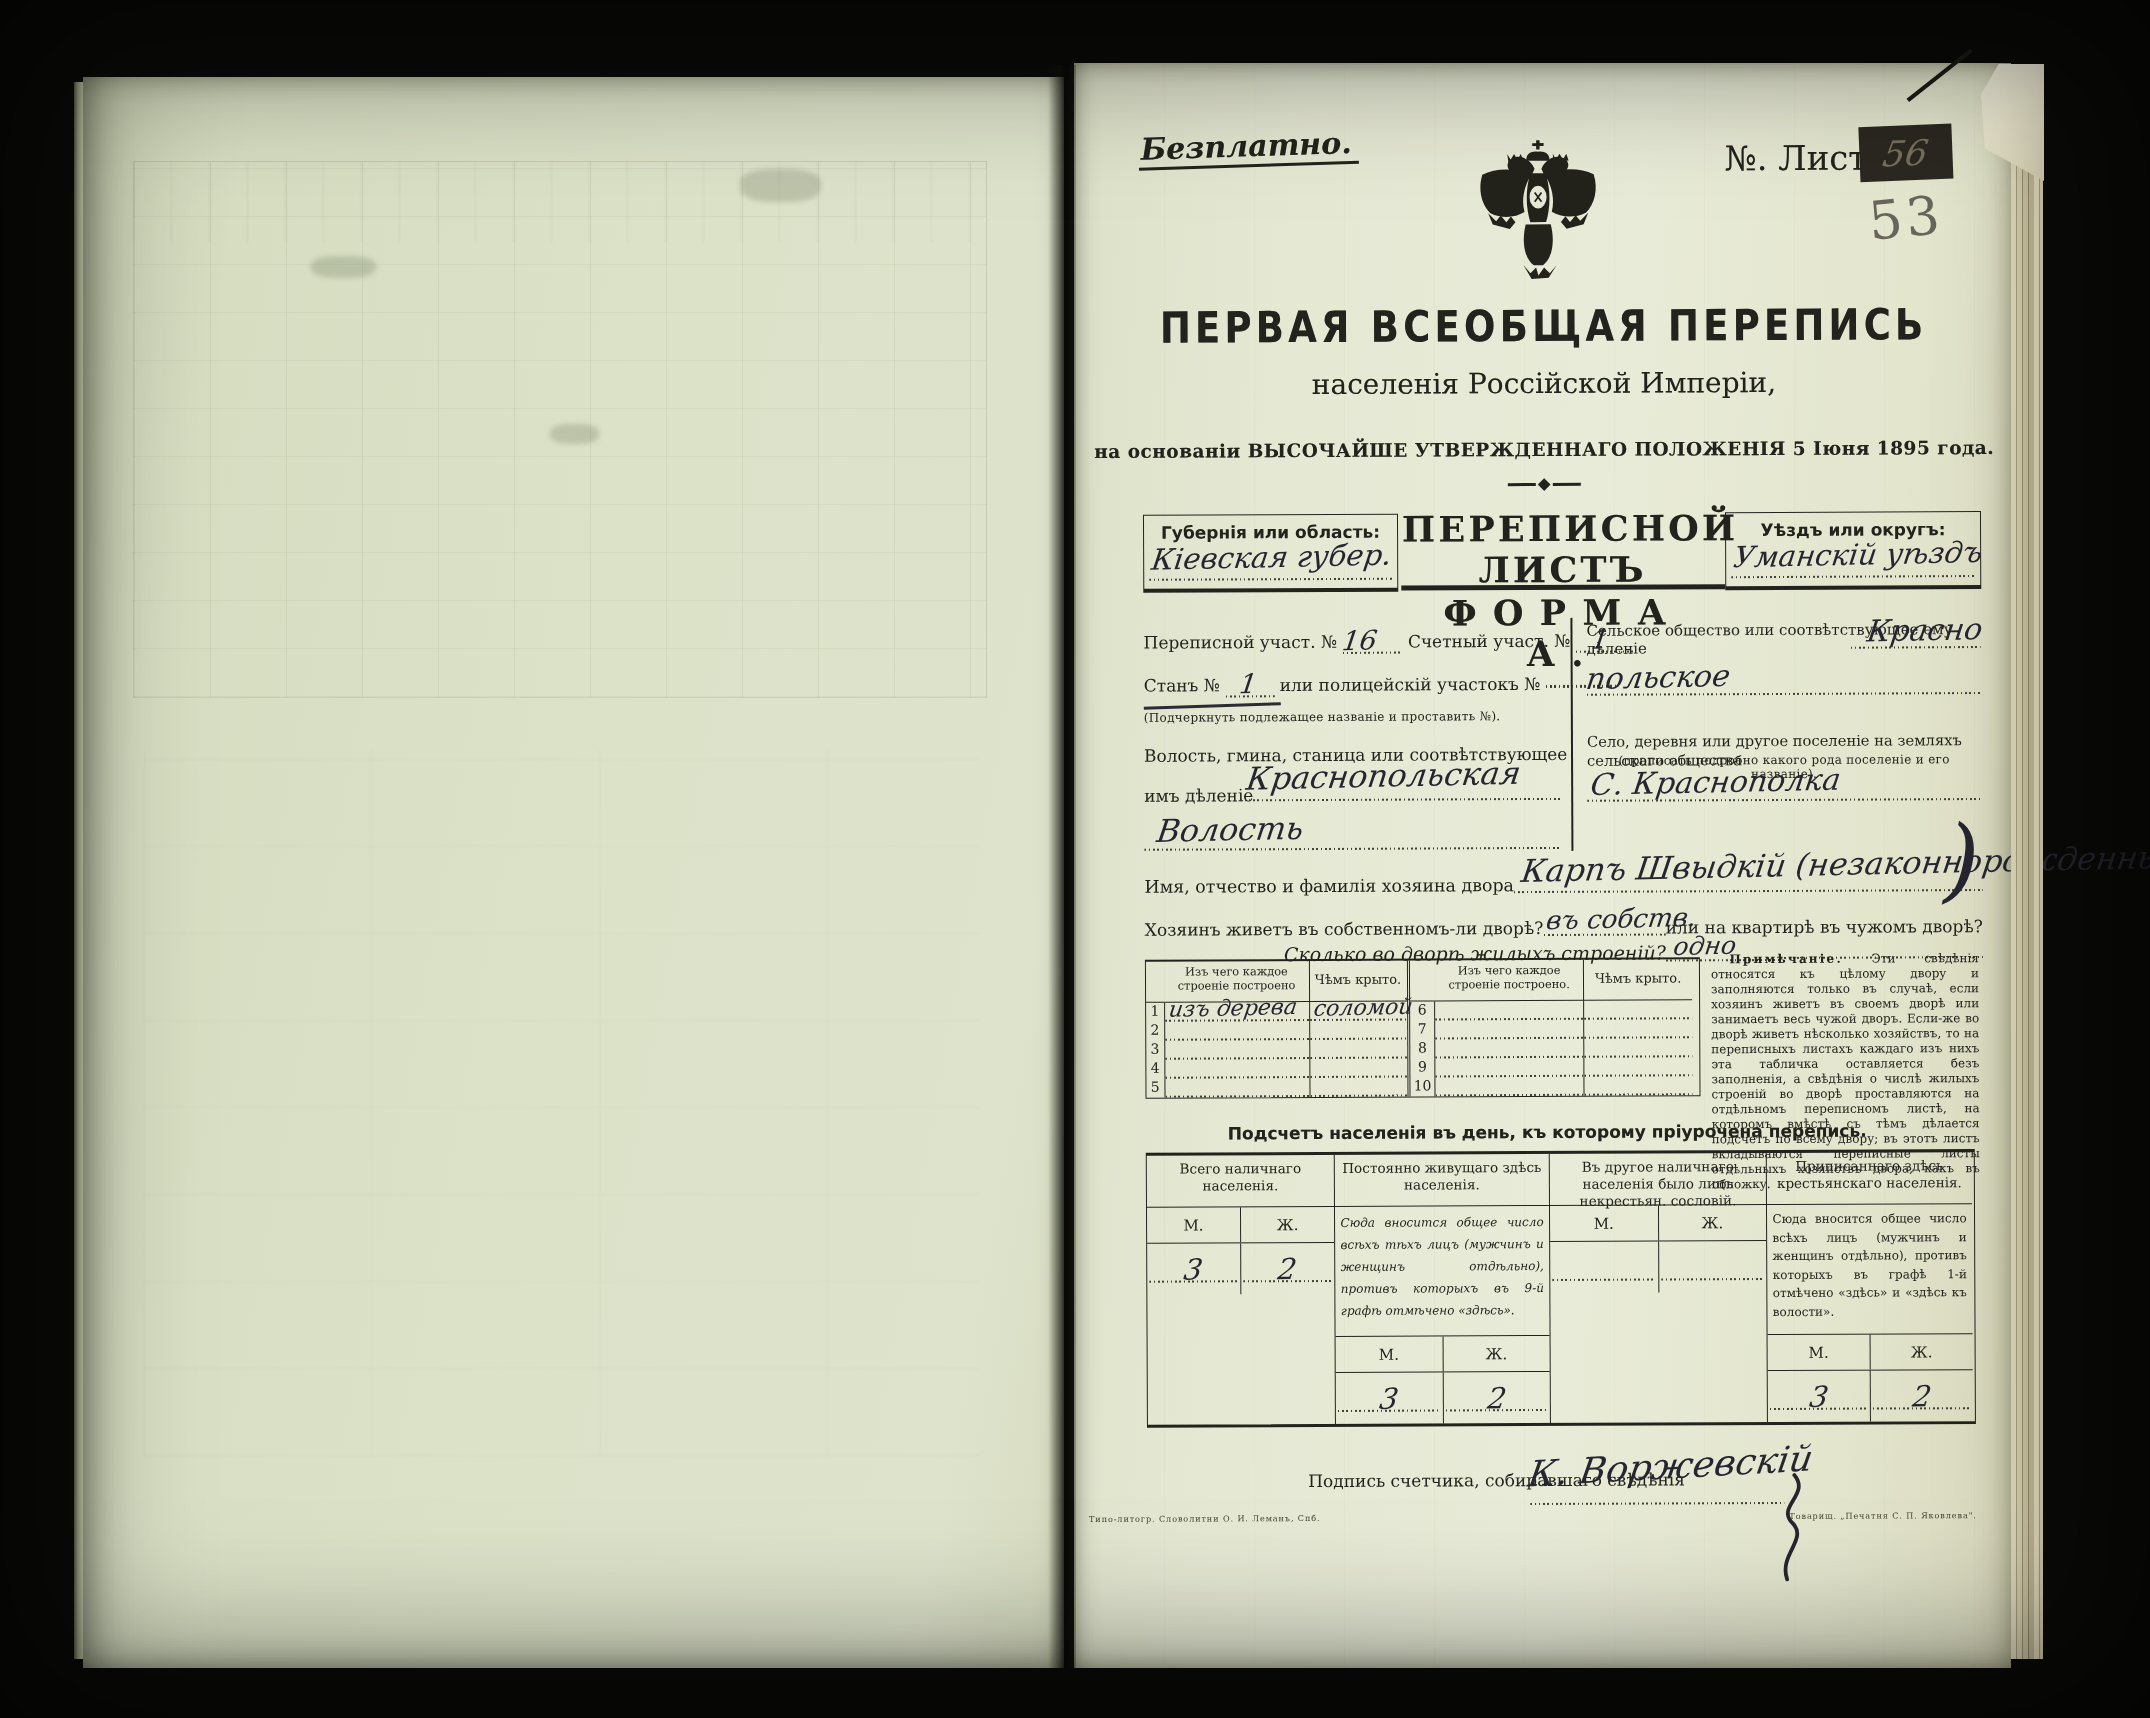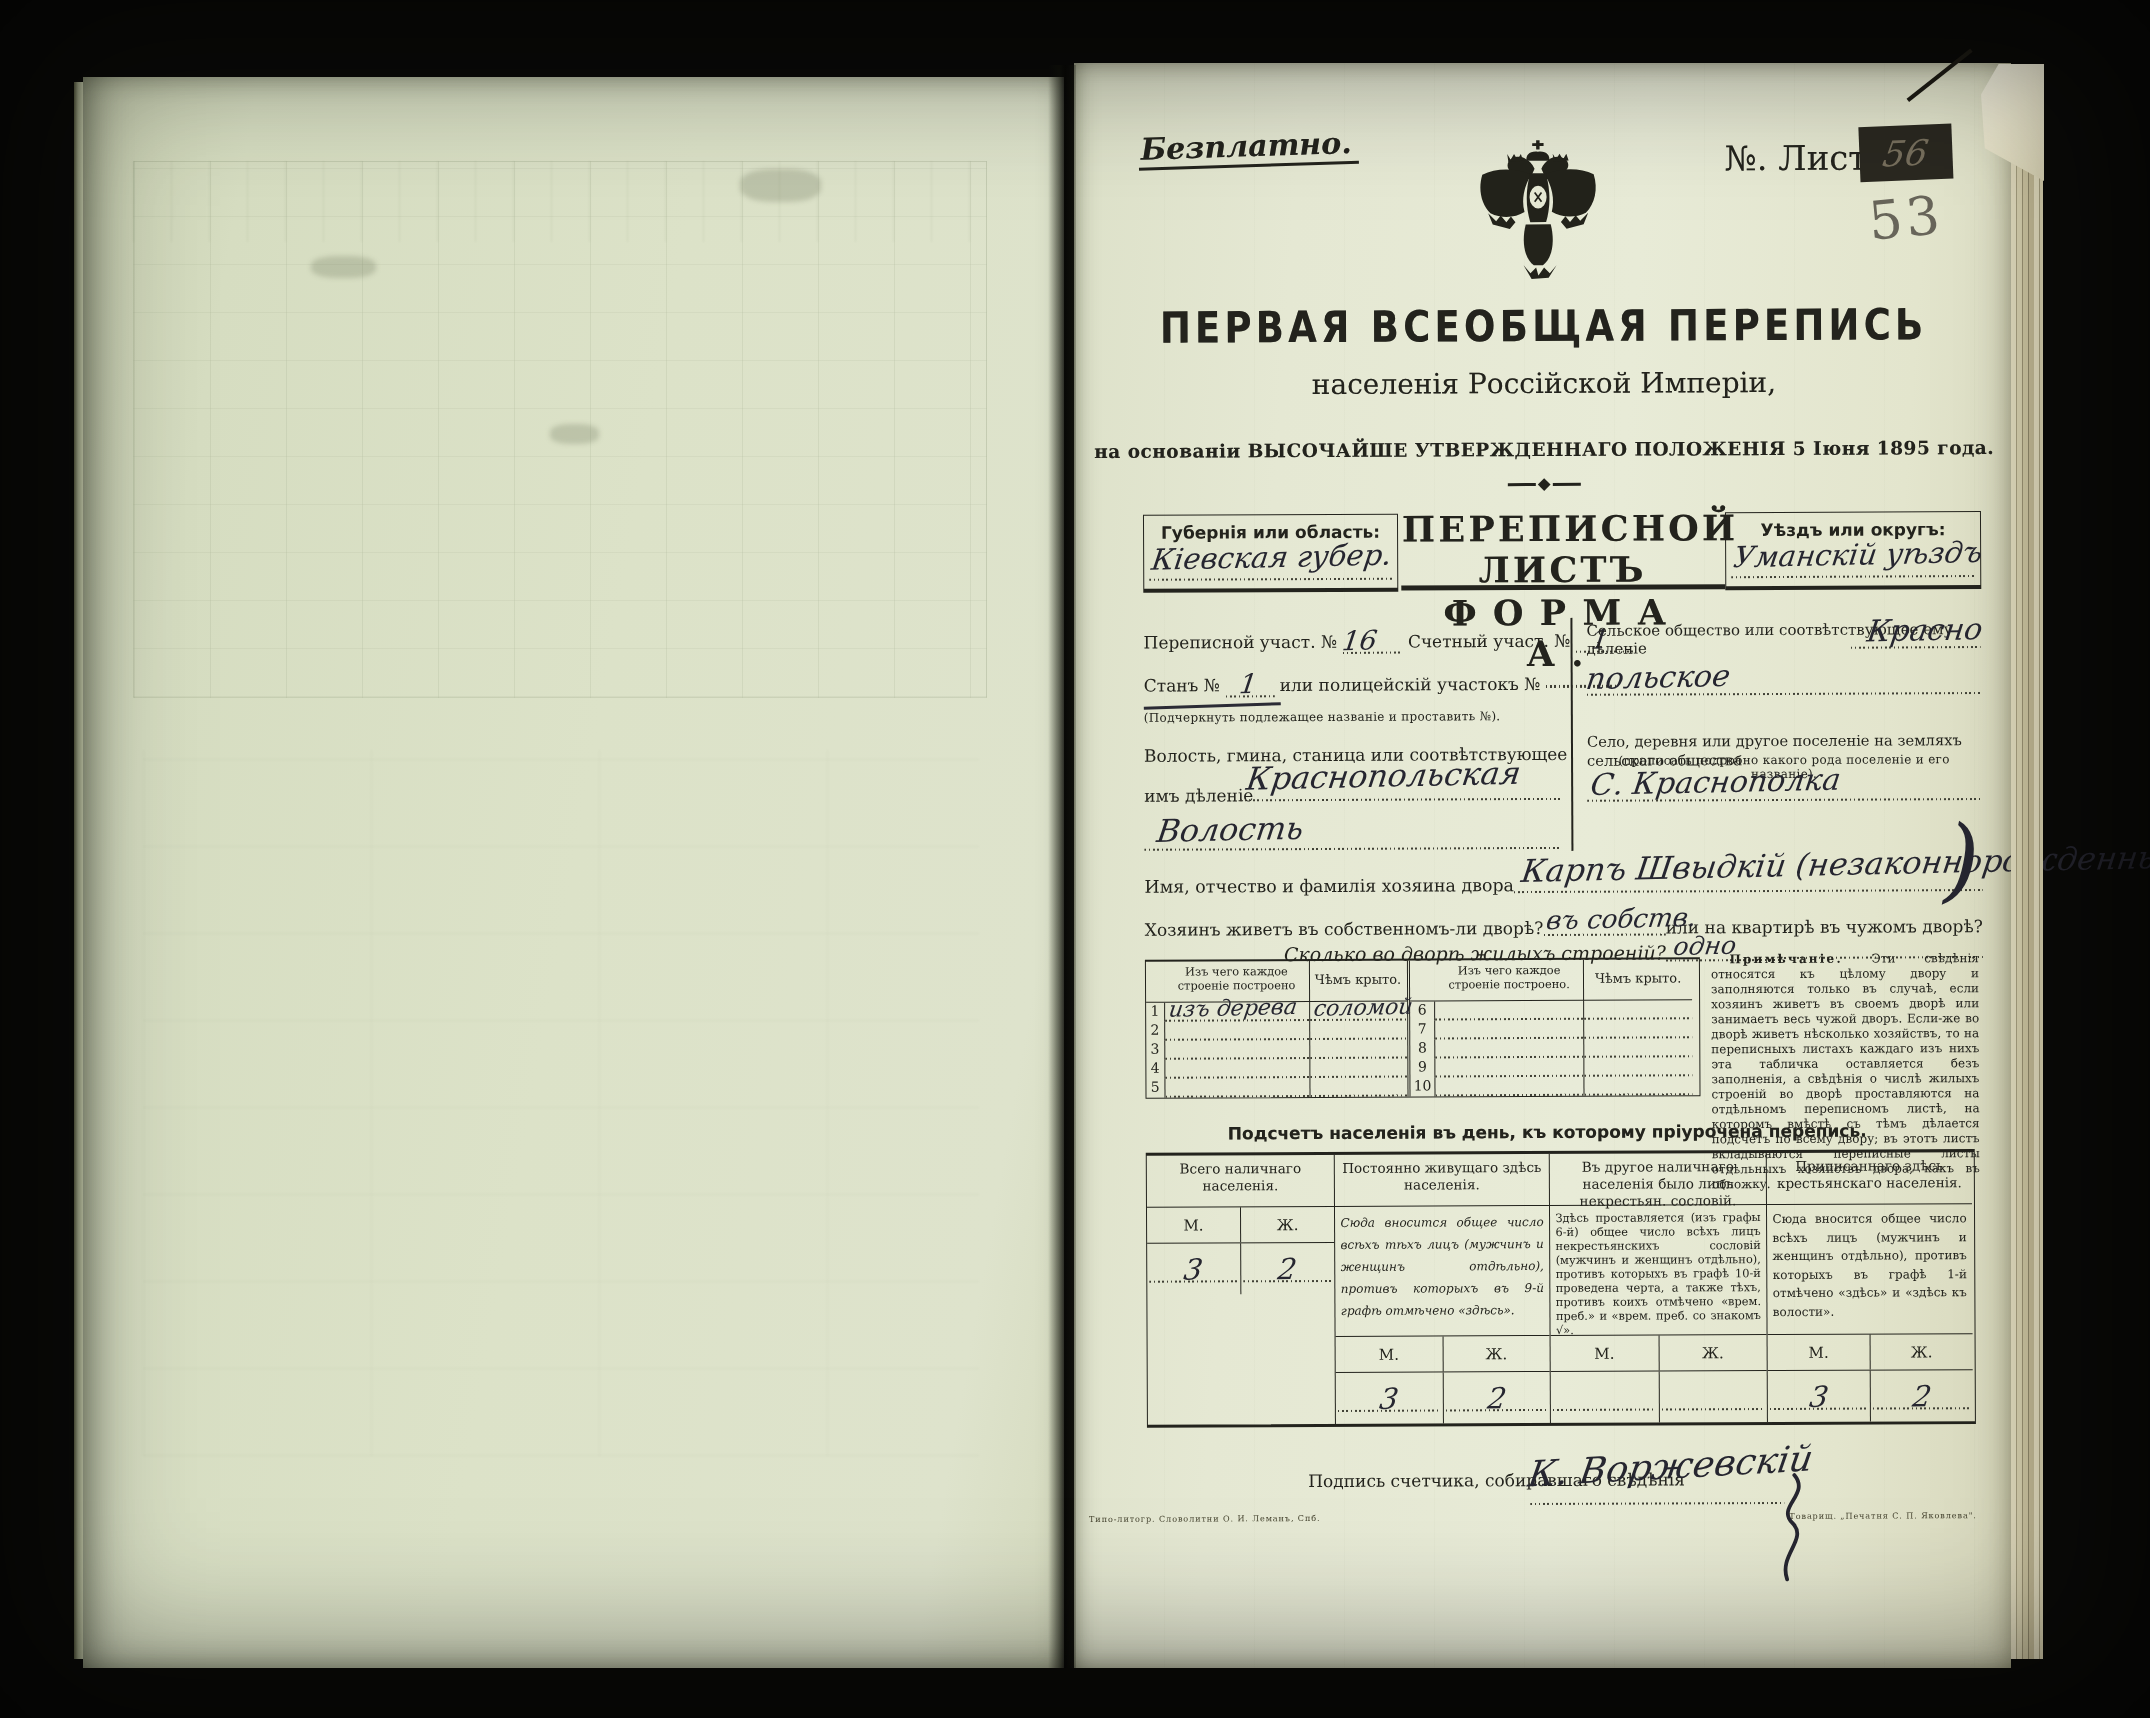--- a/index.html
+++ b/index.html
@@ -413,21 +413,20 @@
                 <span class="dot"></span>
               </div>
             <div class="vc">
                 <span class="hw">2</span>
                 <span class="dot"></span>
               </div>
           </div>
         </div>
         <div class="ct-group ct-g2">
           <div class="ct-head">Въ другое наличнаго населенія было лицъ некрестьян. сословій.</div>
-          <div class="ct-desc tight">Здѣсь проставляется (изъ графы 6-й) общее число всѣхъ лицъ некрестьянскихъ сословій (мужчинъ и женщинъ отдѣльно), противъ которыхъ въ графѣ 10-й проведена черта, а также тѣхъ, противъ коихъ отмѣчено «врем. преб.» и «врем. преб. со знакомъ √».</div>
           <div class="ct-mf">
             <div>М.</div>
             <div>Ж.</div>
           </div>
           <div class="ct-vals">
             <div class="vc">
                 <span class="hw"></span>
                 <span class="dot"></span>
               </div>
             <div class="vc">

